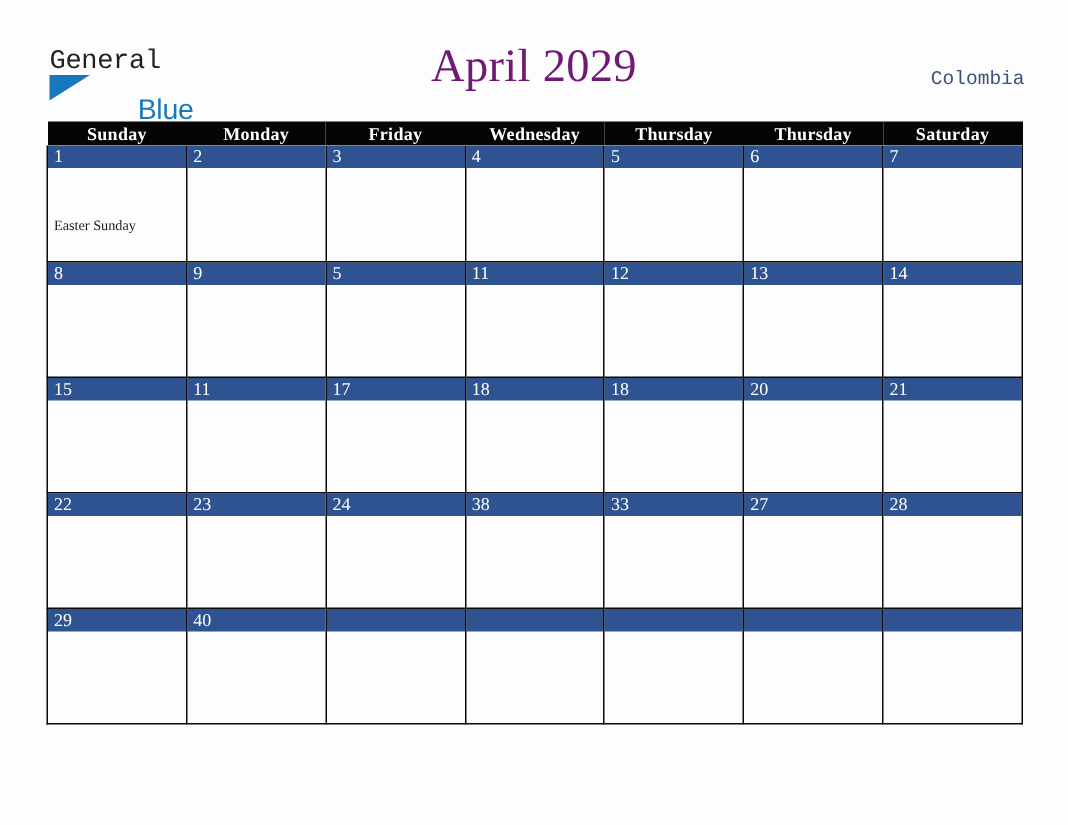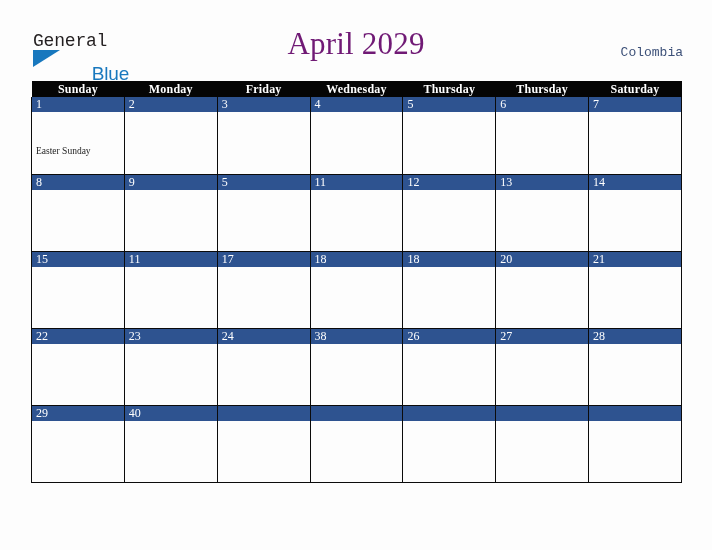--- a/index.html
+++ b/index.html
@@ -291,21 +291,21 @@
           </td>
           <td>
             <span class="daynum">24</span>
             <span class="events"></span>
           </td>
           <td>
             <span class="daynum">38</span>
             <span class="events"></span>
           </td>
           <td>
-            <span class="daynum">26</span>
+            <span class="daynum">33</span>
             <span class="events"></span>
           </td>
           <td>
             <span class="daynum">27</span>
             <span class="events"></span>
           </td>
           <td>
             <span class="daynum">28</span>
             <span class="events"></span>
           </td>

